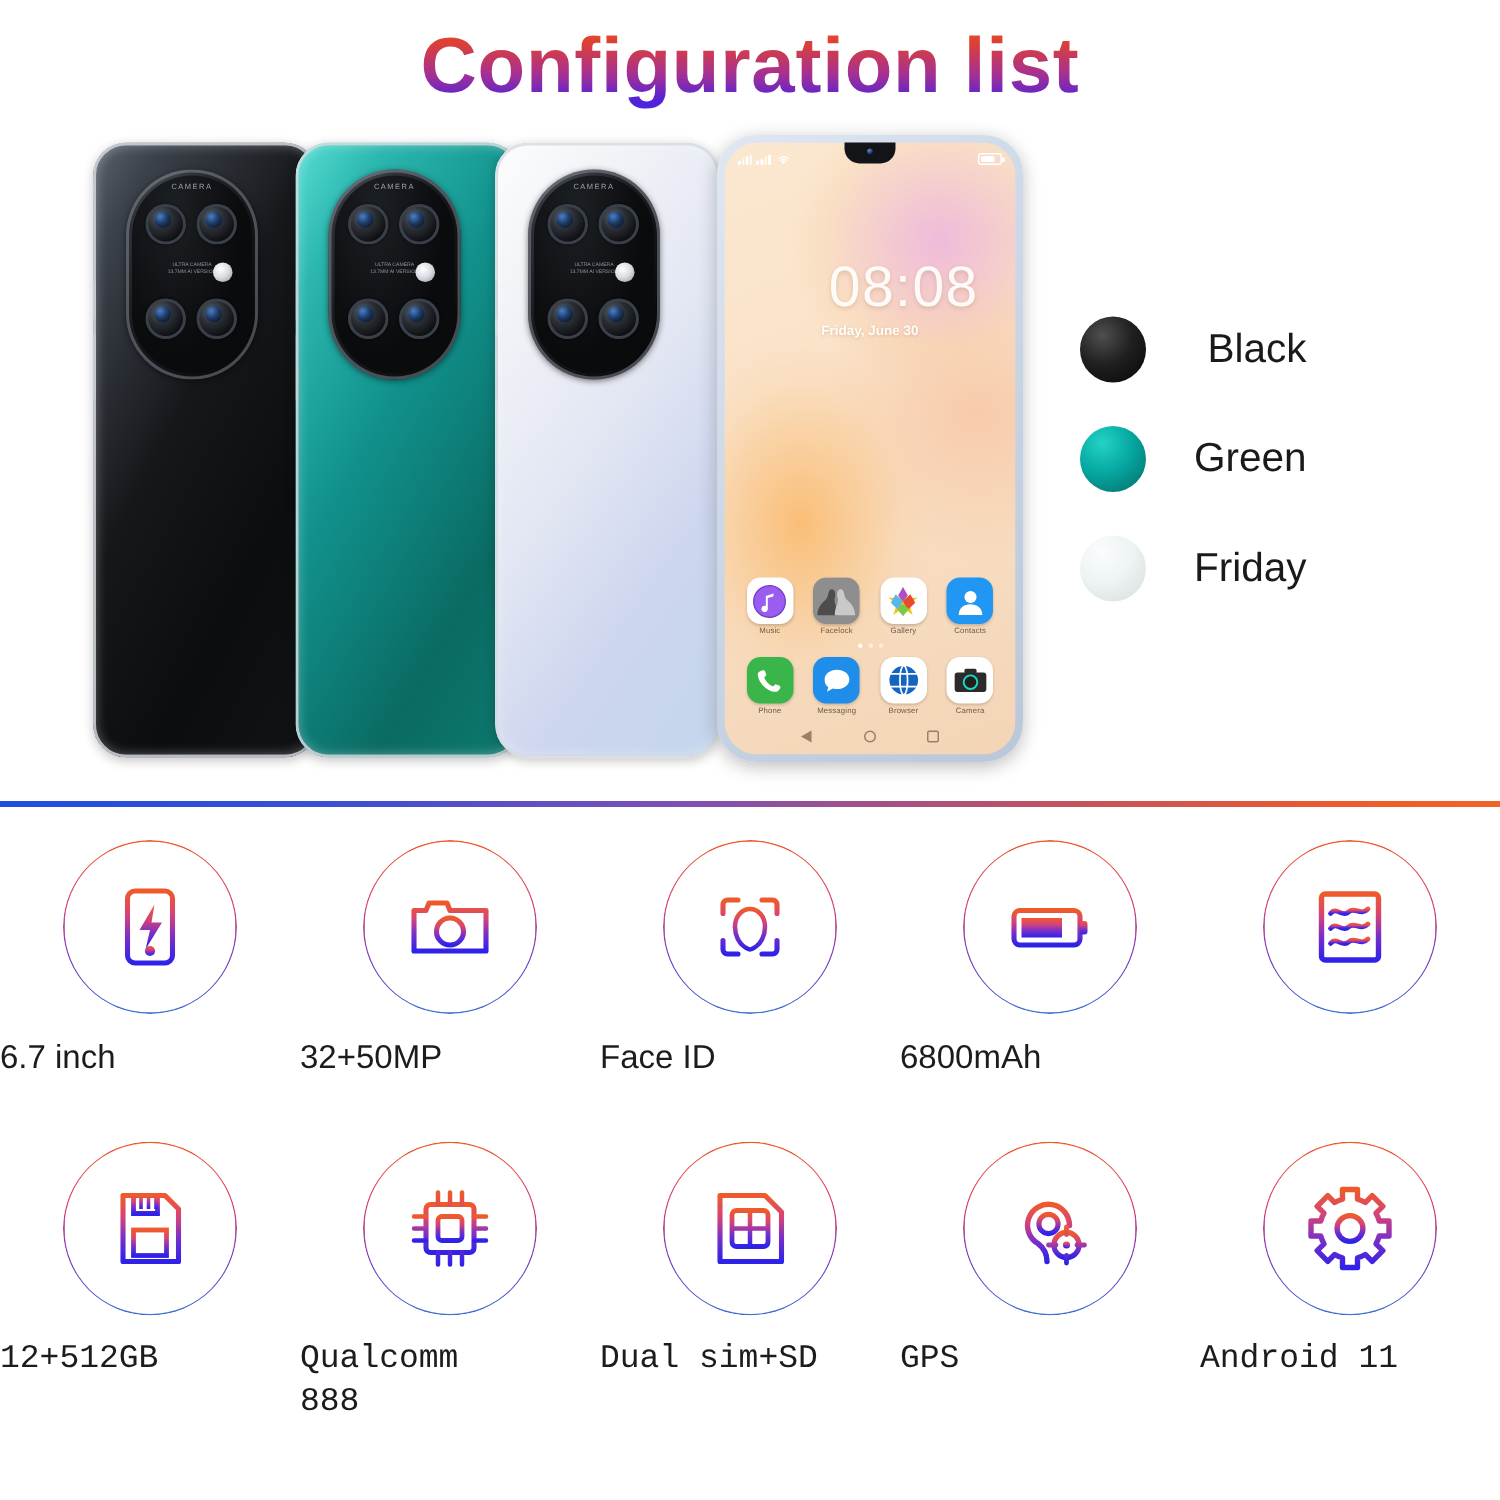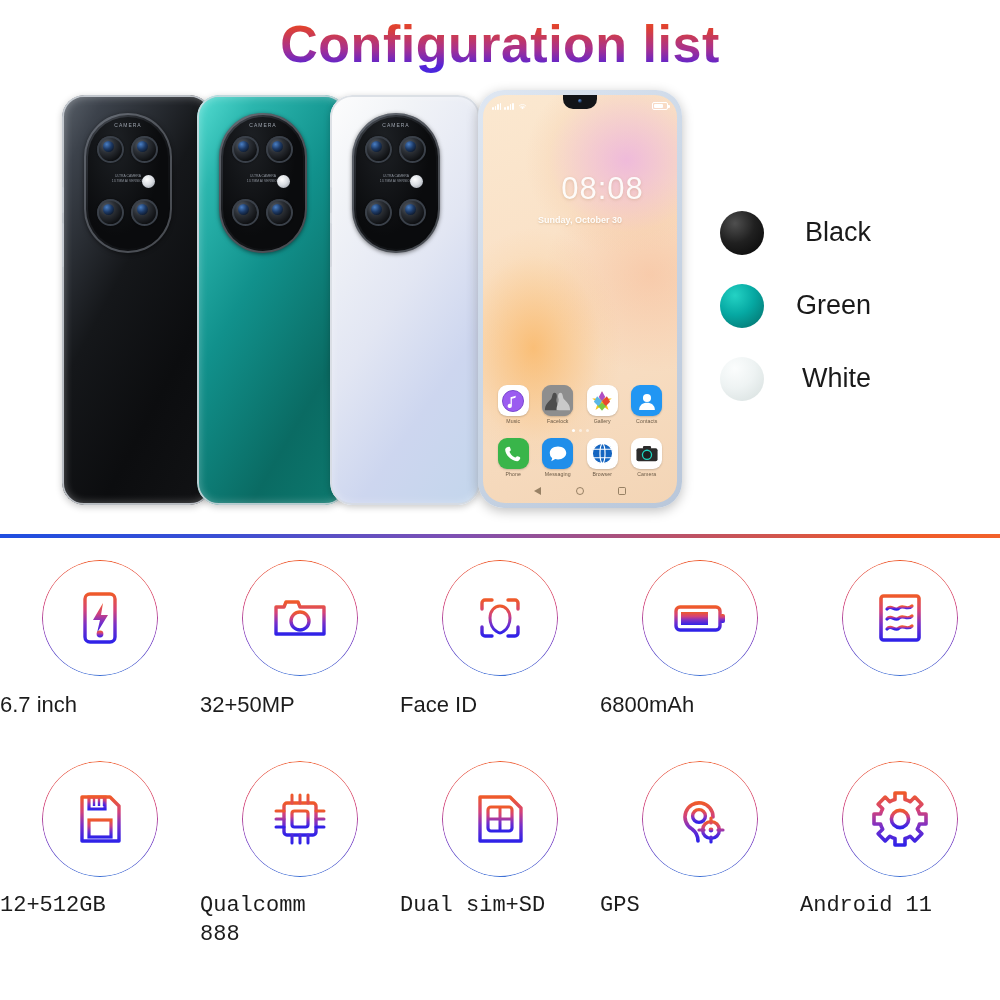--- a/index.html
+++ b/index.html
@@ -145,21 +145,21 @@
   }
   .battery::after {
     content:""; position: absolute; right: -3px; top: 2px;
     width: 1.6px; height: 3px; background: #fff; border-radius: 0 1px 1px 0;
   }
   .battery span { display: block; height: 100%; width: 78%; background: #fff; border-radius: 1px; }
 
   .lock-clock {
     position: absolute; top: 76px; left: 0; width: 100%;
     text-align: center;
-    font-size: 31px; font-weight: 300; letter-spacing: 1px;
+    font-size: 38px; font-weight: 300; letter-spacing: 1px;
     color: rgba(255,255,255,0.92);
     text-shadow: 0 1px 3px rgba(180,140,90,0.35);
     padding-left: 45px;
   }
   .lock-date {
     position: absolute; top: 120px; left: 0; width: 100%;
     text-align: center; font-size: 9px; font-weight: 600;
     color: rgba(255,255,255,0.95);
     text-shadow: 0 1px 2px rgba(180,140,90,0.4);
   }
@@ -320,21 +320,21 @@
               <path d="M4.6 8.6a11 11 0 0 1 14.8 0" stroke="#fff" stroke-width="1.7" fill="none" stroke-linecap="round"></path>
               <path d="M7.1 11.4a7.4 7.4 0 0 1 9.8 0" stroke="#fff" stroke-width="1.7" fill="none" stroke-linecap="round"></path>
             </svg>
           </div>
           <div class="battery">
               <span></span>
             </div>
         </div>
 
         <div class="lock-clock">08:08</div>
-        <div class="lock-date">Sunday, October 30</div>
+        <div class="lock-date">Friday, June 30</div>
 
         <div class="dock">
           <div class="app-row">
 
             <div class="app">
               <div class="ico" style="background:#ffffff;">
                 <svg viewBox="0 0 32 32" width="26" height="26">
                   <circle cx="16" cy="16" r="13" fill="#9b5cf0"></circle>
                   <circle cx="16" cy="16" r="13" fill="none" stroke="#6d3bc8" stroke-width="1"></circle>
                   <path d="M19.5 9.5 13 11.5v8.2a2.6 2.6 0 1 0 1.6 2.3V13.2l4.4-1.3z" fill="#fff"></path>
@@ -444,21 +444,21 @@
     <div class="legend-row">
       <span class="swatch" style="background:radial-gradient(circle at 34% 28%,#4f4f4f 0%,#202020 46%,#050505 100%);"></span>
       <span class="legend-label">Black</span>
     </div>
     <div class="legend-row">
       <span class="swatch" style="background:radial-gradient(circle at 34% 26%,#24d2c4 0%,#06a9a3 44%,#046a66 100%);"></span>
       <span class="legend-label">Green</span>
     </div>
     <div class="legend-row">
       <span class="swatch" style="background:radial-gradient(circle at 34% 26%,#fbfdfd 0%,#eef3f3 45%,#d5dedd 100%);"></span>
-      <span class="legend-label">White</span>
+      <span class="legend-label">Friday</span>
     </div>
   </div>
 
   <div class="divider"></div>
 
   <div class="features">
 
     <svg width="0" height="0" style="position:absolute" aria-hidden="true">
       <defs>
         <linearGradient id="ig" x1="0" y1="0" x2="0" y2="1">

